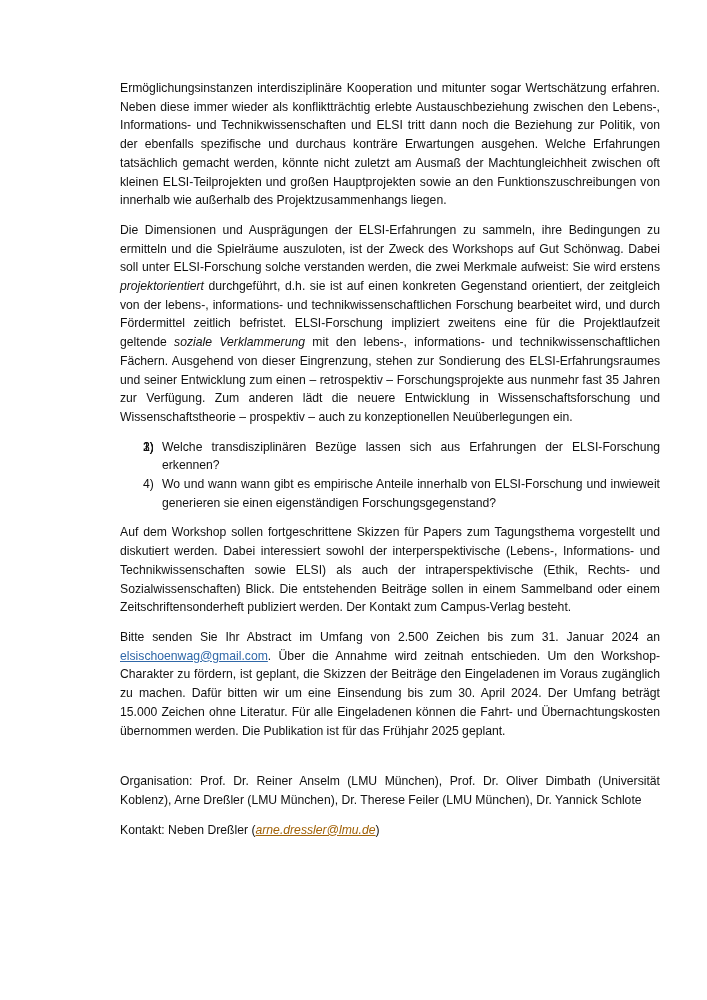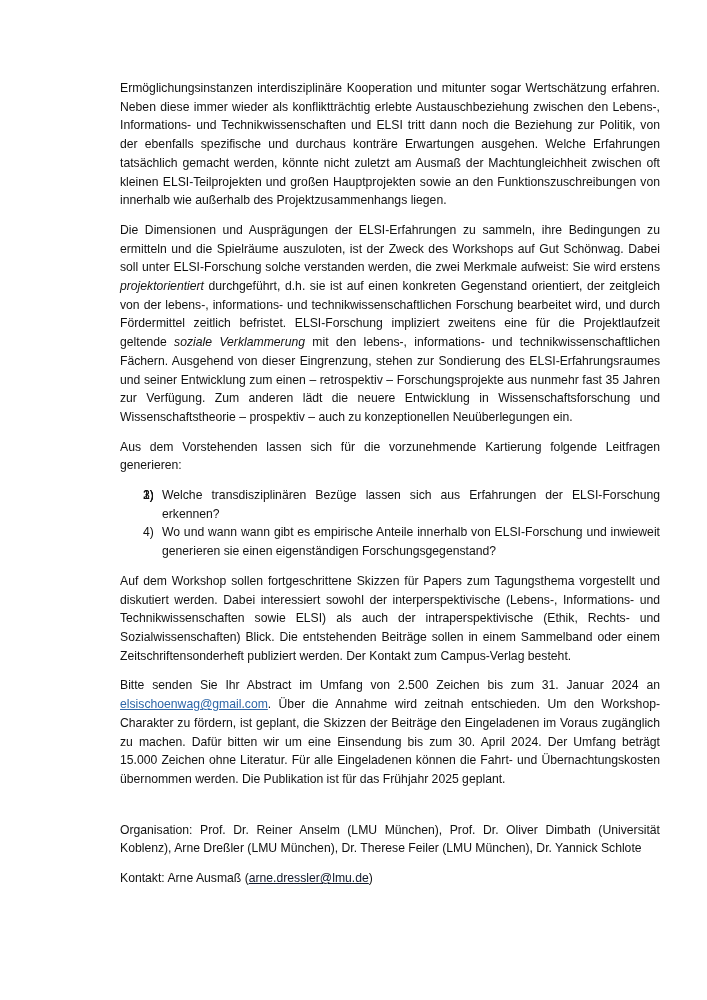--- a/index.html
+++ b/index.html
@@ -55,32 +55,31 @@
   </style>
 </head>
 <body>
 
 <div class="page">
 
   <p>Ermöglichungsinstanzen interdisziplinäre Kooperation und mitunter sogar Wertschätzung erfahren. Neben diese immer wieder als konfliktträchtig erlebte Austauschbeziehung zwischen den Lebens-, Informations- und Technikwissenschaften und ELSI tritt dann noch die Beziehung zur Politik, von der ebenfalls spezifische und durchaus konträre Erwartungen ausgehen. Welche Erfahrungen tatsächlich gemacht werden, könnte nicht zuletzt am Ausmaß der Machtungleichheit zwischen oft kleinen ELSI-Teilprojekten und großen Hauptprojekten sowie an den Funktionszuschreibungen von innerhalb wie außerhalb des Projektzusammenhangs liegen.</p>
 
   <p><span>Die Dimensionen und Ausprägungen der ELSI-Erfahrungen zu sammeln, ihre Bedingungen zu ermitteln und die Spielräume auszuloten, ist der Zweck des Workshops auf Gut Schönwag. Dabei soll unter ELSI-Forschung solche verstanden werden, die zwei Merkmale aufweist: Sie wird erstens </span><em>projektorientiert</em><span> durchgeführt, d.h. sie ist auf einen konkreten Gegenstand orientiert, der zeitgleich von der lebens-, informations- und technikwissenschaftlichen Forschung bearbeitet wird, und durch Fördermittel zeitlich befristet. ELSI-Forschung impliziert zweitens eine für die Projektlaufzeit geltende </span><em>soziale Verklammerung</em><span> mit den lebens-, informations- und technikwissenschaftlichen Fächern. Ausgehend von dieser Eingrenzung, stehen zur Sondierung des ELSI-Erfahrungsraumes und seiner Entwicklung zum einen – retrospektiv – Forschungsprojekte aus nunmehr fast 35 Jahren zur Verfügung. Zum anderen lädt die neuere Entwicklung in Wissenschaftsforschung und Wissenschaftstheorie – prospektiv – auch zu konzeptionellen Neuüberlegungen ein.</span></p>
 
-  <p>Aus dem Vorstehenden lassen sich für die vorzunehmende Kartierung folgende Leitfragen generieren:</p>
 
   <ol class="questions">
     <li><span class="num">1)</span></li>
     <li><span class="num">2)</span></li>
     <li><span class="num">3)</span><span>Welche transdisziplinären Bezüge lassen sich aus Erfahrungen der ELSI-Forschung erkennen?</span></li>
     <li><span class="num">4)</span><span>Wo und wann wann gibt es empirische Anteile innerhalb von ELSI-Forschung und inwieweit generieren sie einen eigenständigen Forschungsgegenstand?</span></li>
   </ol>
 
   <p>Auf dem Workshop sollen fortgeschrittene Skizzen für Papers zum Tagungsthema vorgestellt und diskutiert werden. Dabei interessiert sowohl der interperspektivische (Lebens-, Informations- und Technikwissenschaften sowie ELSI) als auch der intraperspektivische (Ethik, Rechts- und Sozialwissenschaften) Blick. Die entstehenden Beiträge sollen in einem Sammelband oder einem Zeitschriftensonderheft publiziert werden. Der Kontakt zum Campus-Verlag besteht.</p>
 
   <p><span>Bitte senden Sie Ihr Abstract im Umfang von 2.500 Zeichen bis zum 31. Januar 2024 an </span><a style="color: rgb(47, 103, 168);">elsischoenwag@gmail.com</a><span>. Über die Annahme wird zeitnah entschieden. Um den Workshop-Charakter zu fördern, ist geplant, die Skizzen der Beiträge den Eingeladenen im Voraus zugänglich zu machen. Dafür bitten wir um eine Einsendung bis zum 30. April 2024. Der Umfang beträgt 15.000 Zeichen ohne Literatur. Für alle Eingeladenen können die Fahrt- und Übernachtungskosten übernommen werden. Die Publikation ist für das Frühjahr 2025 geplant.</span></p>
 
   <div class="spacer"></div>
 
   <p class="org">Organisation: Prof. Dr. Reiner Anselm (LMU München), Prof. Dr. Oliver Dimbath (Universität Koblenz), Arne Dreßler (LMU München), Dr. Therese Feiler (LMU München), Dr. Yannick Schlote</p>
 
-  <p><span>Kontakt: Arne Ausmaß (</span><a style="color: #0f172a;">arne.dressler@lmu.de</a><span>)</span></p>
+  <p><span>Kontakt: Neben Dreßler (</span><a style="color: #a16207; font-style: italic;">arne.dressler@lmu.de</a><span>)</span></p>
 
 </div>
 
 </body></html>

